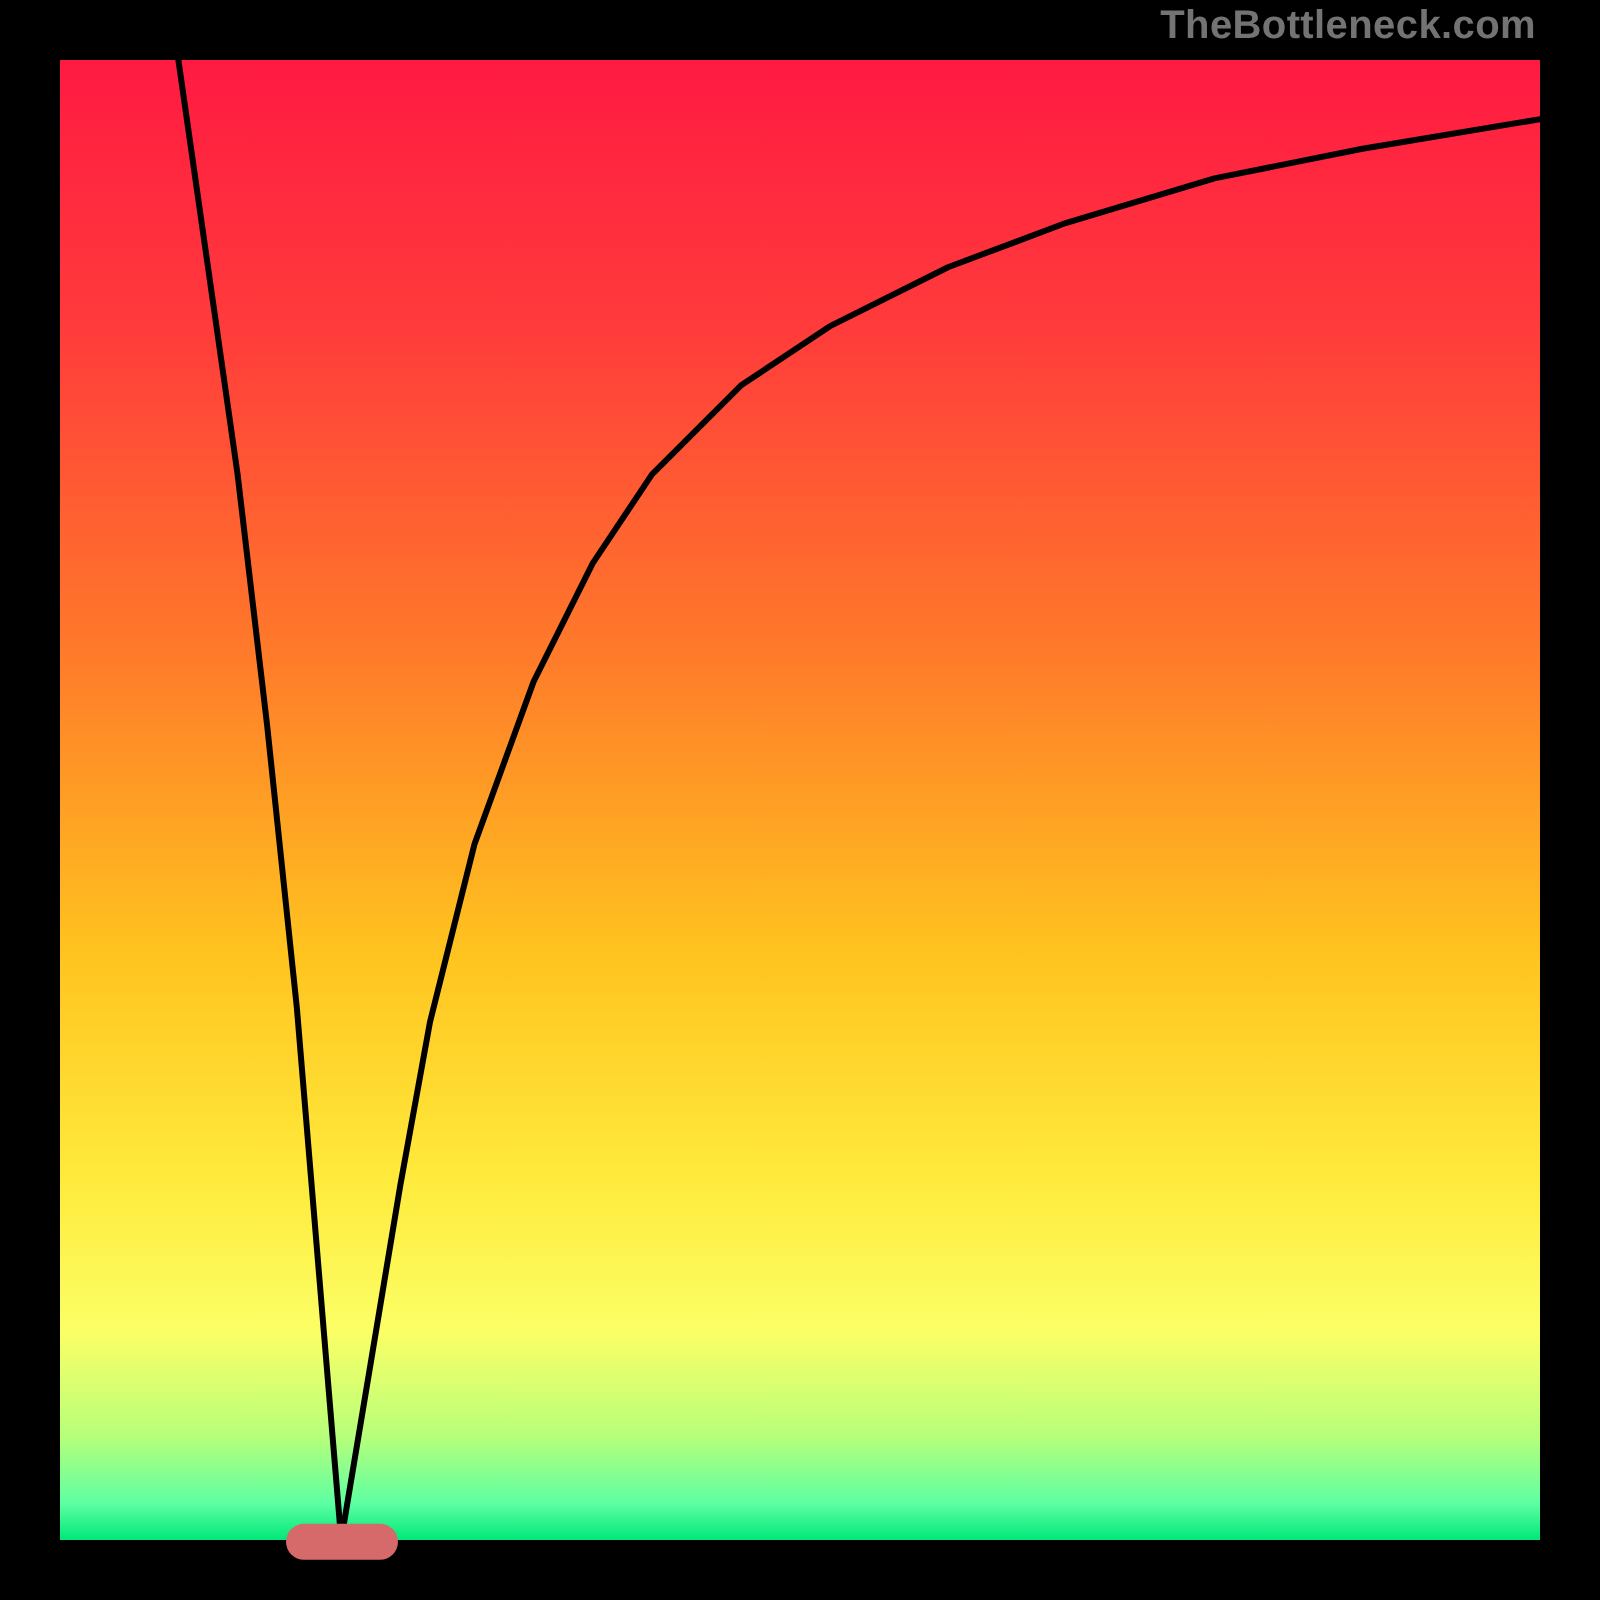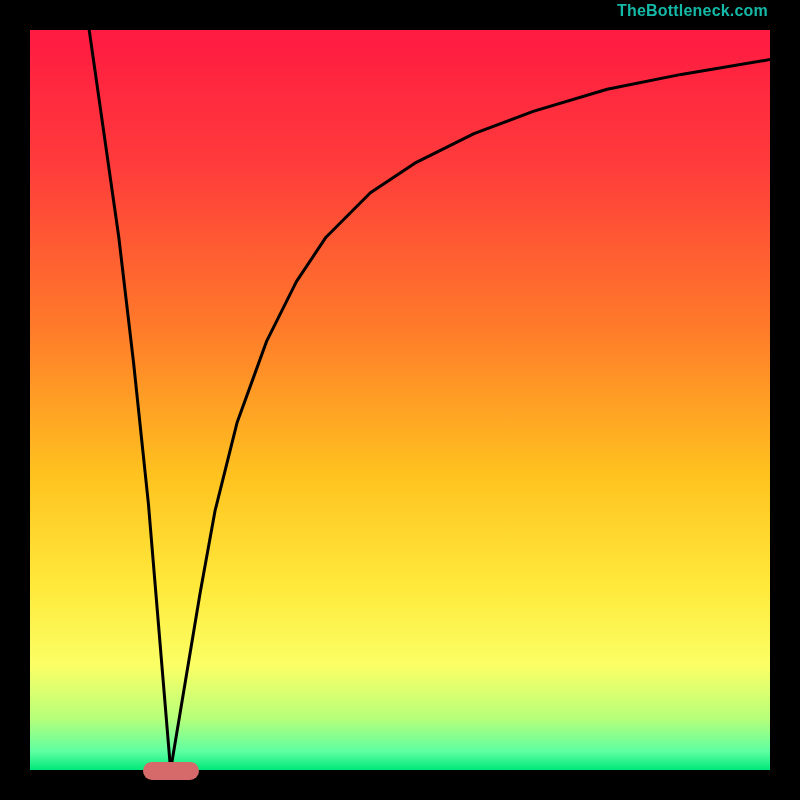--- a/index.html
+++ b/index.html
@@ -23,23 +23,23 @@
     left: 30px;
     top: 30px;
     width: 740px;
     height: 740px;
   }
   .watermark {
     position: absolute;
     top: 2px;
     right: 32px;
     font-family: Arial, Helvetica, sans-serif;
-    font-size: 16px;
+    font-size: 20px;
     font-weight: 600;
-    color: #14b8a6;
+    color: #737373;
     letter-spacing: 0.2px;
   }
   svg {
     display: block;
   }
   .marker {
     position: absolute;
     width: 56px;
     height: 18px;
     border-radius: 10px;

